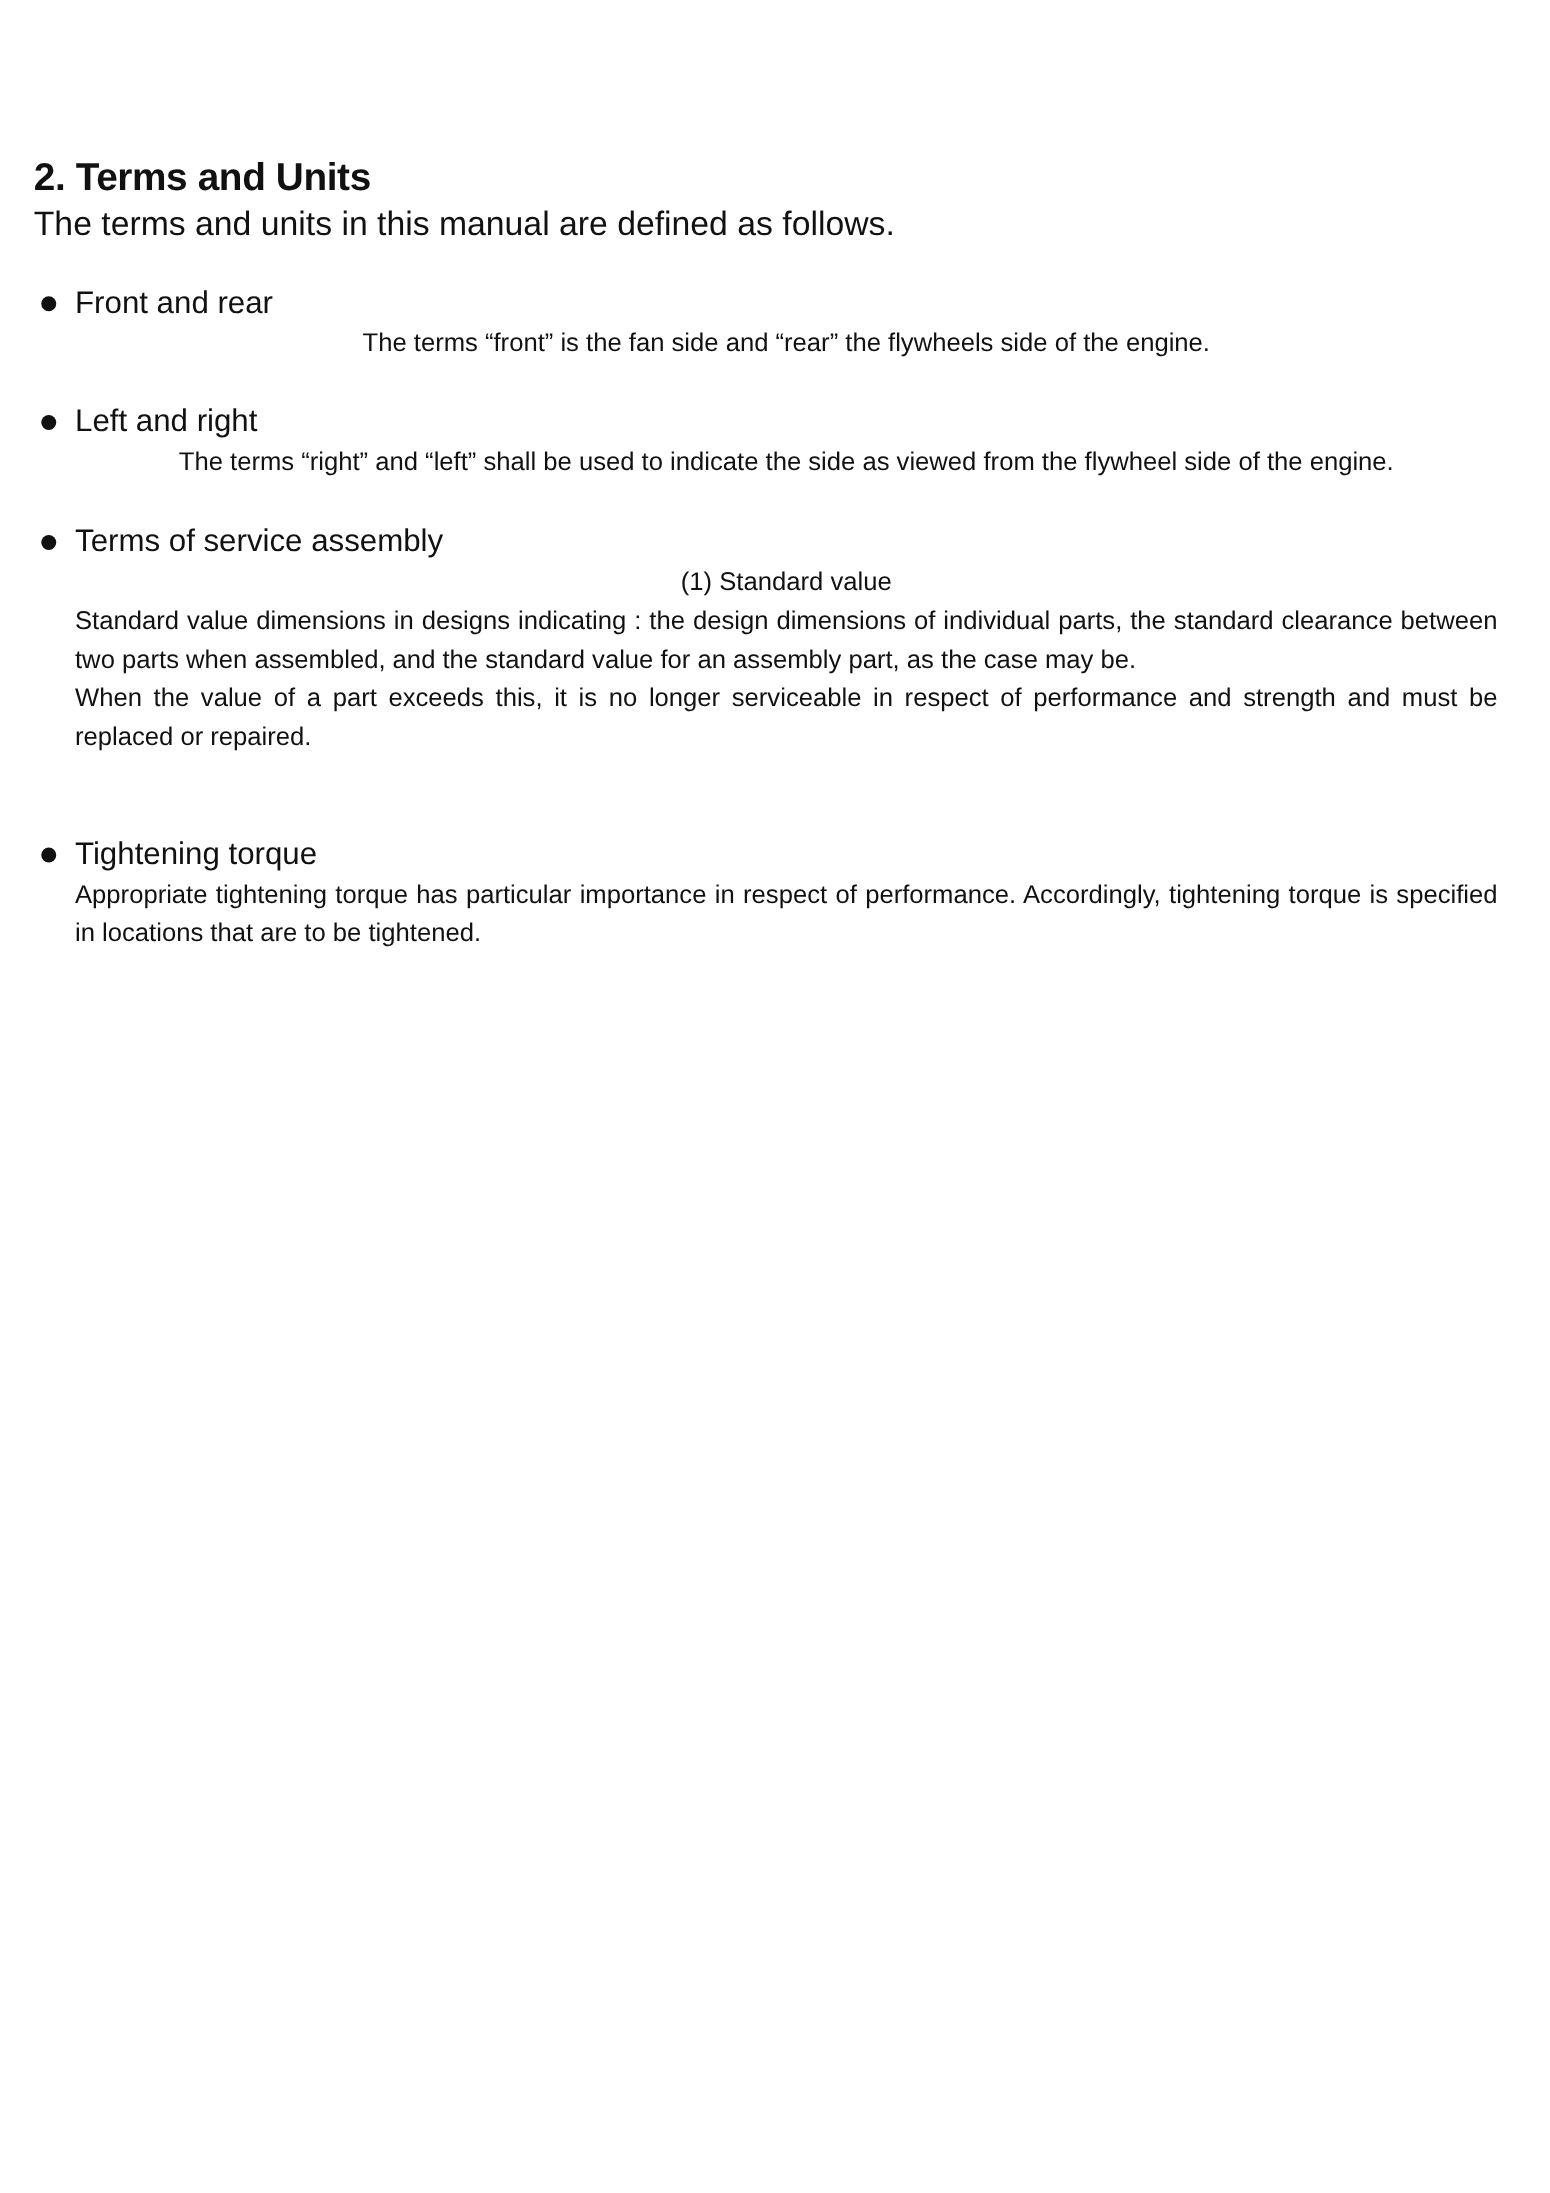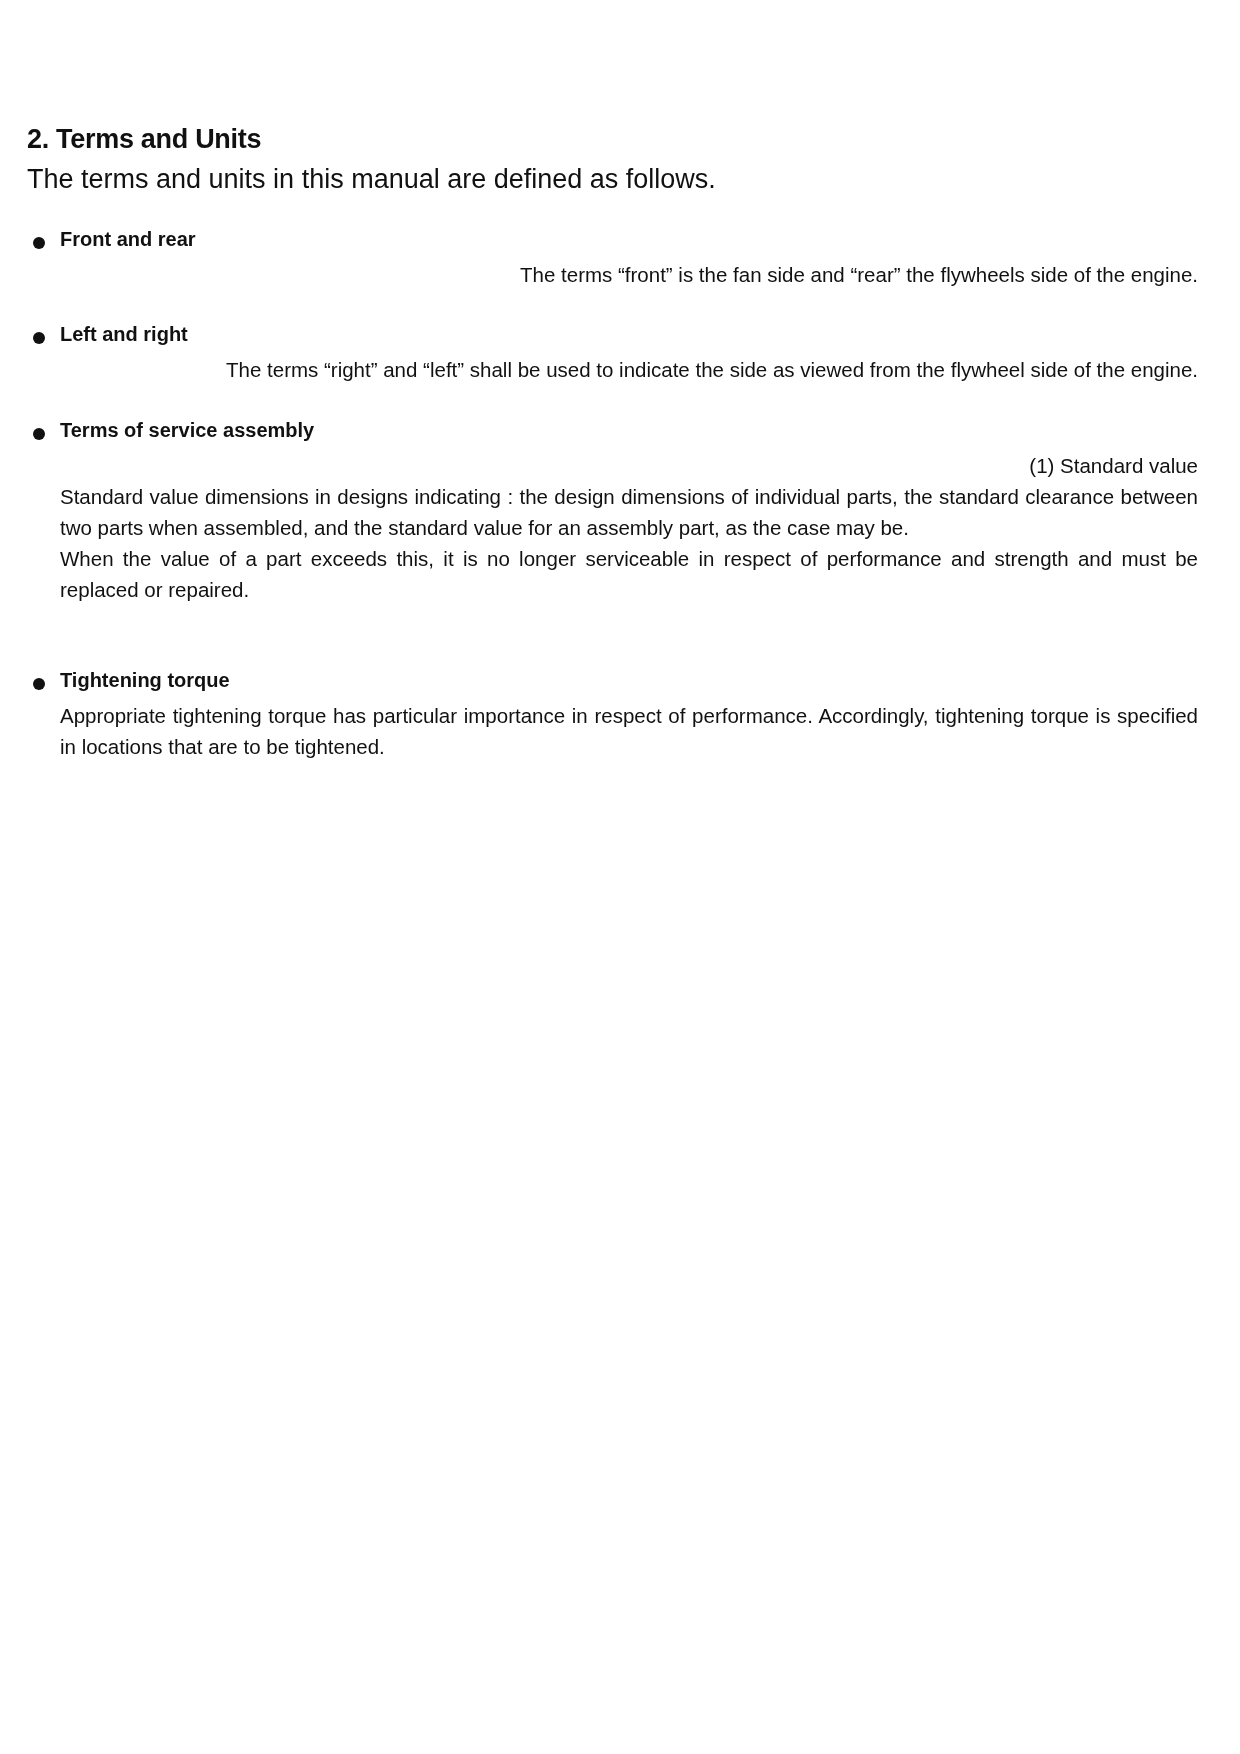--- a/index.html
+++ b/index.html
@@ -1,26 +1,26 @@
 <!DOCTYPE html>
 <html><head>
 <meta charset="utf-8">
 <style>
   html, body { margin:0; padding:0; background:#ffffff; }
   body { width:1240px; height:1754px; position:relative; overflow:hidden;
          font-family:"Liberation Sans", sans-serif; color:#111; }
   .page { position:absolute; left:0; top:0; width:1240px; height:1754px; }
-  .title { position:absolute; left:27px; top:124px; font-size:27px; font-weight:bold; letter-spacing:-0.3px; margin:0; }
+  .title { position:absolute; left:27px; top:124px; font-size:31px; font-weight:bold; letter-spacing:-0.3px; margin:0; }
   .intro { position:absolute; left:27px; top:164px; font-size:27px; margin:0; }
   .section { position:absolute; left:27px; width:1180px; }
   .bullet { position:absolute; left:6px; top:9px; width:12px; height:12px; border-radius:50%; background:#111; }
-  .heading { position:absolute; left:33px; top:0; font-size:20px; font-weight:bold; margin:0; white-space:nowrap; }
+  .heading { position:absolute; left:33px; top:0; font-size:25px; font-weight:normal; margin:0; white-space:nowrap; }
   .body { position:absolute; left:33px; top:31px; width:1138px; font-size:20.5px; line-height:31px; margin:0; }
   .body p { margin:0; text-align:justify; }
-  .body p.last-left { text-align:right; }
+  .body p.last-left { text-align:center; }
 </style>
 </head>
 <body>
 
 <div class="page">
   <h1 class="title">2. Terms and Units</h1>
   <p class="intro">The terms and units in this manual are defined as follows.</p>
 
   <div class="section" style="top:228px;">
     <span class="bullet"></span>

